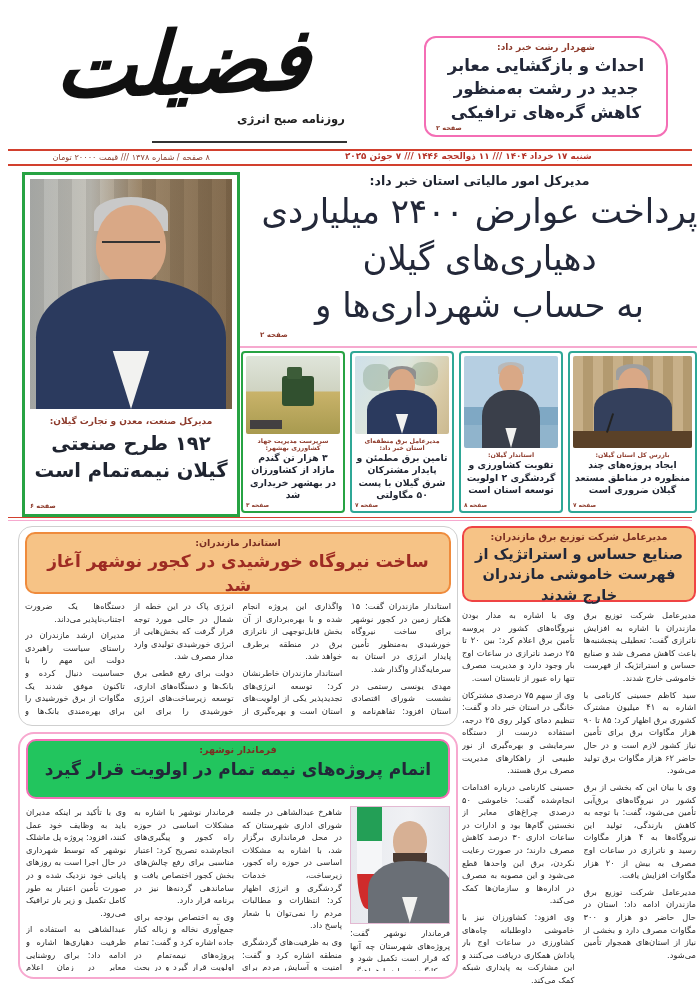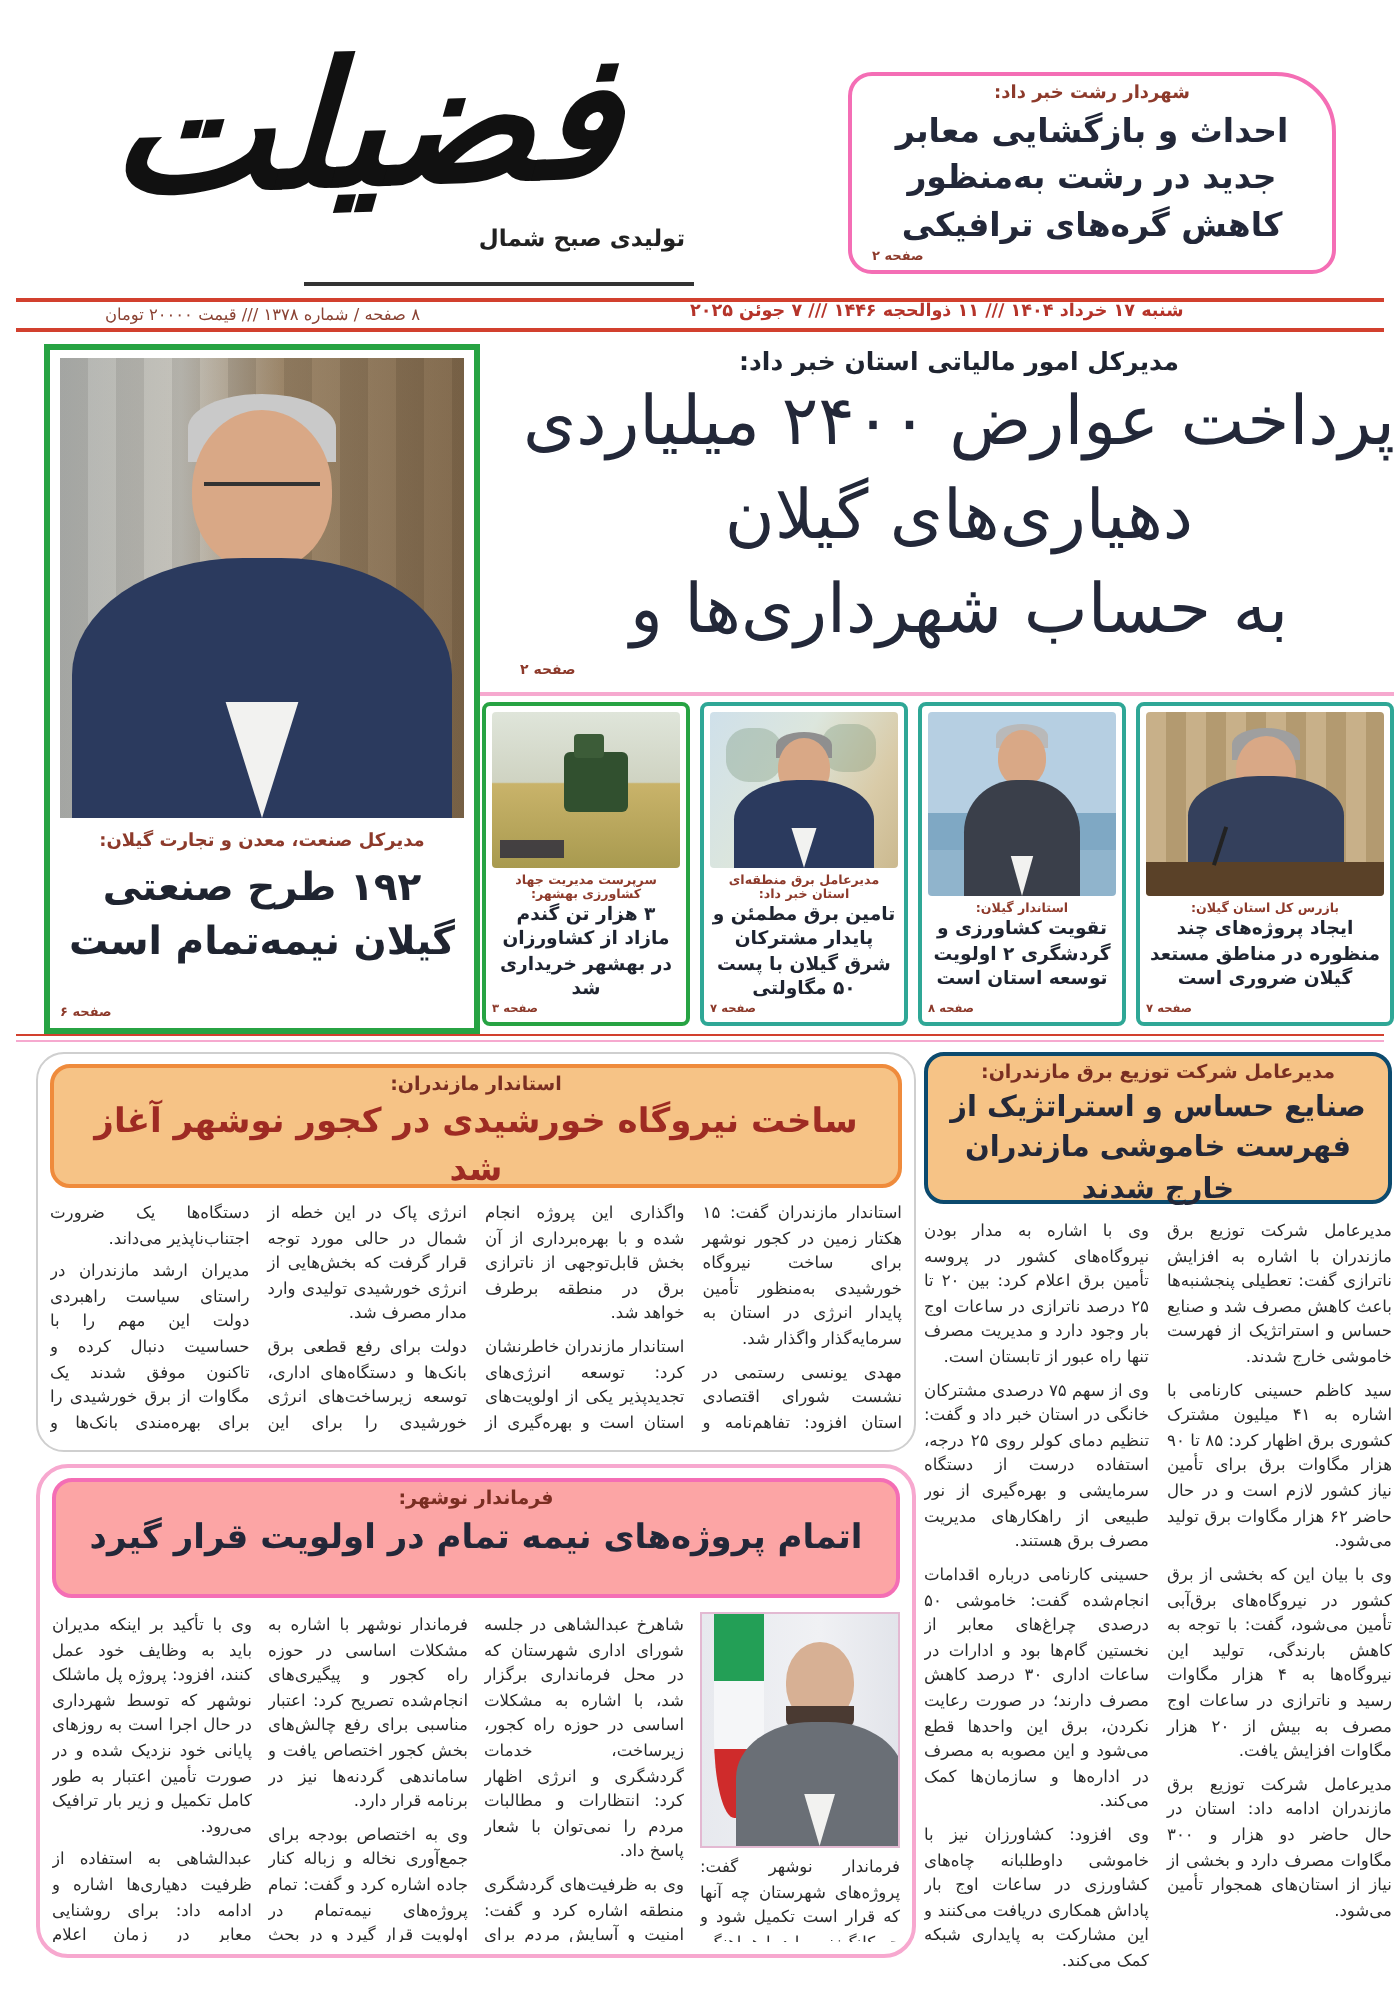--- a/index.html
+++ b/index.html
@@ -55,29 +55,29 @@
   .obox .headline{font-weight:bold;line-height:1.4;}
 
   
   .solar{position:absolute;left:18px;top:526px;width:440px;height:200px;border:1.5px solid #cfcfcf;border-radius:14px;padding:5px 6px;}
   .solar .obox{border:2px solid #ef8b3c;height:62px;}
   .solar .obox .headline{font-size:17px;color:#9e2b23;margin-top:2px;}
   .solar .body{margin-top:6px;height:118px;overflow:hidden;column-count:4;column-gap:9px;}
 
   
   .gov{position:absolute;left:18px;top:732px;width:440px;height:247px;border:2px solid #f7a8cf;border-radius:16px;padding:5px 6px;}
-  .gov .obox{background:#fca5a5;border:2px solid #f46eb5;height:60px;}
+  .gov .obox{background:#22c55e;border:2px solid #f46eb5;height:60px;}
   .gov .obox .headline{font-size:17px;color:#232839;margin-top:3px;}
   .gov .cols{margin-top:7px;display:flex;gap:8px;height:165px;overflow:hidden;}
   .gov .col{flex:1;overflow:hidden;}
   .gov-photo{width:100%;height:118px;position:relative;overflow:hidden;border:1px solid #e3b9d2;margin-bottom:3px;}
 
   
   .blackout{position:absolute;left:462px;top:526px;width:234px;height:466px;}
-  .blackout .obox{border:2px solid #0c4a6e;height:76px;}
+  .blackout .obox{border:2px solid #ef4444;height:76px;}
   .blackout .obox .headline{font-size:14.5px;color:#232839;margin-top:2px;}
   .blackout .body{margin-top:7px;height:380px;overflow:hidden;column-count:2;column-gap:9px;}
 
   .body p, .col p{font-size:8.3px;line-height:1.52;color:#2b2b2b;text-align:justify;margin:0 0 4px;}
 
   
   .photo{position:relative;overflow:hidden;}
   .bigphoto{width:100%;height:230px;background:linear-gradient(90deg,#b9c4c9 0%,#cdd3d2 30%,#9c8a70 55%,#7e6a50 100%);}
   .shelves{position:absolute;inset:0;background:repeating-linear-gradient(90deg,rgba(90,60,30,.45) 0 14px,rgba(150,110,70,.35) 14px 28px);opacity:.5;}
   .suit{position:absolute;bottom:0;left:50%;transform:translateX(-50%);background:#2b3a5e;border-radius:45% 45% 0 0;}
@@ -103,21 +103,21 @@
   .flag{position:absolute;left:6%;top:0;width:26%;height:88%;background:linear-gradient(#239f56 0 33%,#f5f6f8 33% 66%,#cf2b2b 66% 100%);border-radius:0 0 40% 40%;}
 </style>
 </head>
 <body>
 
 <div class="page">
 
   <div class="logo-wrap">
     <div class="logo">فضیلت</div>
   </div>
-  <div class="tagline">تولیدی صبح شمال</div>
+  <div class="tagline">روزنامه صبح انرژی</div>
   <div class="logo-underline"></div>
 
   <div class="topbox">
     <div class="kicker">شهردار رشت خبر داد:</div>
     <div class="headline">احداث و بازگشایی معابر جدید در رشت به‌منظور کاهش گره‌های ترافیکی</div>
     <div class="pageref">صفحه ۲</div>
   </div>
 
   <div class="rule r1"></div>
   <div class="rule r2"></div>

